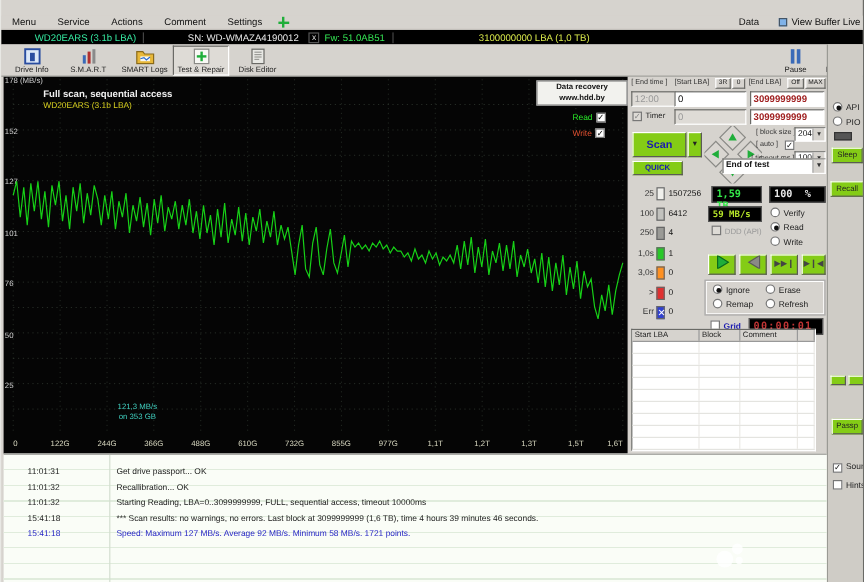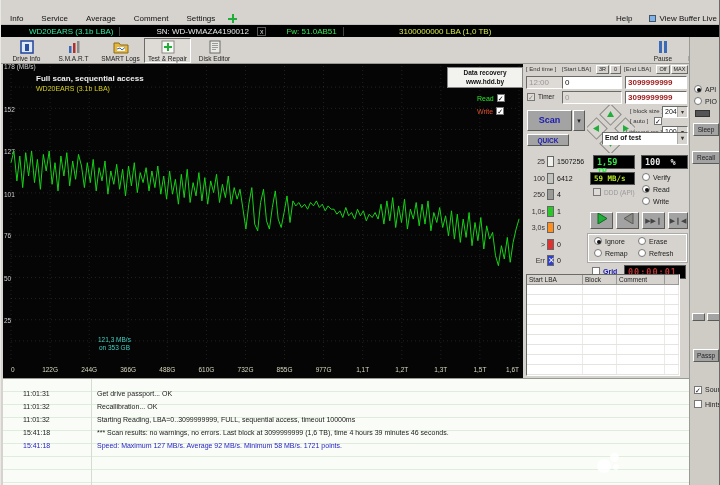--- a/index.html
+++ b/index.html
@@ -26,21 +26,21 @@
   #menu-plus:before{content:"";position:absolute;left:3.5px;top:0;width:2px;height:9px;background:#1fae3a;}
   #menu-plus:after{content:"";position:absolute;left:0;top:3.5px;width:9px;height:2px;background:#1fae3a;}
   #menu-right{margin-left:auto;display:flex;align-items:center;gap:8px;padding-right:4px;}
   #buffer-icon{display:inline-block;width:7px;height:7px;background:#7fb2e8;border:1px solid #456;margin-right:3px;vertical-align:-1px;}
   
   #devicebar{left:0;top:25px;width:720px;height:12px;background:#000;color:#ddd;font-size:8px;
     display:flex;align-items:center;}
   #dev-model{color:#35e8a0;margin-left:28px;}
   #dev-sn{color:#e8e8e8;margin-left:30px;}
   #dev-x{color:#ddd;border:1px solid #555;padding:0 2px;margin-left:8px;font-size:7px;}
-  #dev-fw{color:#35e855;margin-left:20px;}
+  #dev-fw{color:#35e855;margin-left:4px;}
   #dev-cap{color:#d8e84a;position:absolute;left:398px;}
   .dev-div{width:1px;height:9px;background:#444;margin:0 6px;}
   
   #toolbar{left:0;top:37px;width:720px;height:27px;background:#d6d3ce;display:flex;align-items:flex-start;padding:1px 0 0 2px;border-bottom:1px solid #9a9a94;}
   .tool-btn{width:47px;height:25px;display:flex;flex-direction:column;align-items:center;justify-content:flex-start;
     font-size:6.5px;color:#222;border:1px solid transparent;padding-top:1px;}
   .tool-btn.pressed{border-color:#6a6a66 #fff #fff #6a6a66;background:#dedbd6;}
   .tool-ico{width:18px;height:14px;margin-bottom:1px;}
   #tool-right{margin-left:auto;display:flex;}
   
@@ -55,21 +55,21 @@
   #annotation{left:95px;top:272px;color:#40d0c0;font-size:6.5px;text-align:center;line-height:8px;}
   
   #panel{left:523px;top:64px;width:165px;height:314px;background:#d6d3ce;font-size:6.5px;color:#222;}
   .tlabel{position:absolute;font-size:6px;color:#333;white-space:nowrap;}
   .mini-btn{position:absolute;background:#d6d3ce;border:1px solid;border-color:#fff #6a6a66 #6a6a66 #fff;
     font-size:5.5px;text-align:center;line-height:7px;color:#222;}
   .field{position:absolute;background:#fff;border:1px solid;border-color:#6a6a66 #fff #fff #6a6a66;
     font-size:8px;padding:1px 2px;color:#111;}
   .field.red{color:#a02020;font-weight:bold;}
   .field.disabled{background:#dedbd6;color:#999;}
-  .btn{position:absolute;background:#a3a3a3;border:1px solid;border-color:#fff #5a5a56 #5a5a56 #fff;
+  .btn{position:absolute;background:#84cc16;border:1px solid;border-color:#fff #5a5a56 #5a5a56 #fff;
     text-align:center;color:#222;}
   .dropdown{position:absolute;background:#fff;border:1px solid;border-color:#6a6a66 #fff #fff #6a6a66;
     font-size:7px;padding:1px 2px;color:#111;}
   .dropdown .arrow{position:absolute;right:0;top:0;bottom:0;width:10px;background:#d6d3ce;
     border-left:1px solid #aaa;text-align:center;font-size:6px;line-height:11px;color:#333;}
   .lcd{position:absolute;background:#000;font-family:"DejaVu Sans Mono",monospace;font-weight:bold;
     font-size:8.5px;padding:1px 3px;border:1px solid #555;}
   .radio{display:inline-block;width:8px;height:8px;border-radius:50%;background:#fff;border:1px solid #777;
     position:relative;vertical-align:-1px;margin-right:3px;}
   .radio.sel:before{content:"";position:absolute;left:2px;top:2px;width:4px;height:4px;border-radius:50%;background:#111;}
@@ -110,29 +110,29 @@
   #wm-text{font-size:27px;font-weight:bold;letter-spacing:-1px;}
 </style>
 </head>
 <body>
 
 <div id="win">
 
 
   <div id="menubar" class="abs">
     <span id="menu-items" style="display:flex;">
-        <span class="menu-item">Info</span>
+        <span class="menu-item">Menu</span>
         <span class="menu-item">Service</span>
-        <span class="menu-item">Average</span>
+        <span class="menu-item">Actions</span>
         <span class="menu-item">Comment</span>
         <span class="menu-item">Settings</span>
       </span>
     <span id="menu-plus"></span>
     <span id="menu-right">
-      <span class="menu-item">Help</span>
+      <span class="menu-item">Data</span>
       <span><span id="buffer-icon"></span><span>View Buffer Live</span></span>
     </span>
   </div>
 
   <div id="devicebar" class="abs">
     <span id="dev-model">WD20EARS (3.1b LBA)</span>
     <span class="dev-div"></span>
     <span id="dev-sn">SN: WD-WMAZA4190012</span>
     <span id="dev-x">x</span>
     <span id="dev-fw">Fw: 51.0AB51</span>

